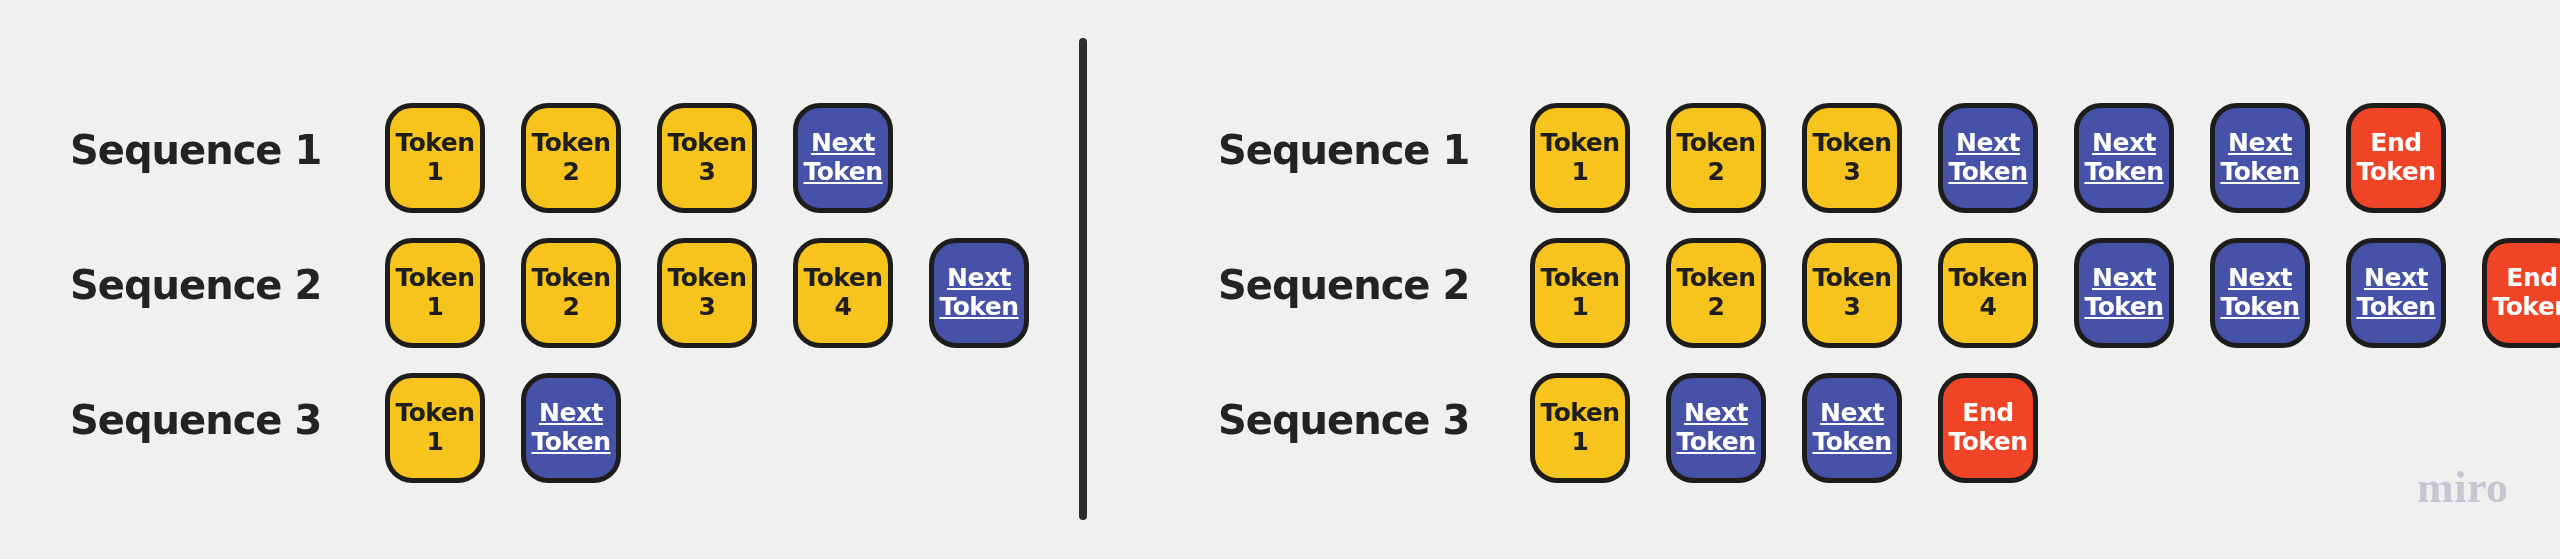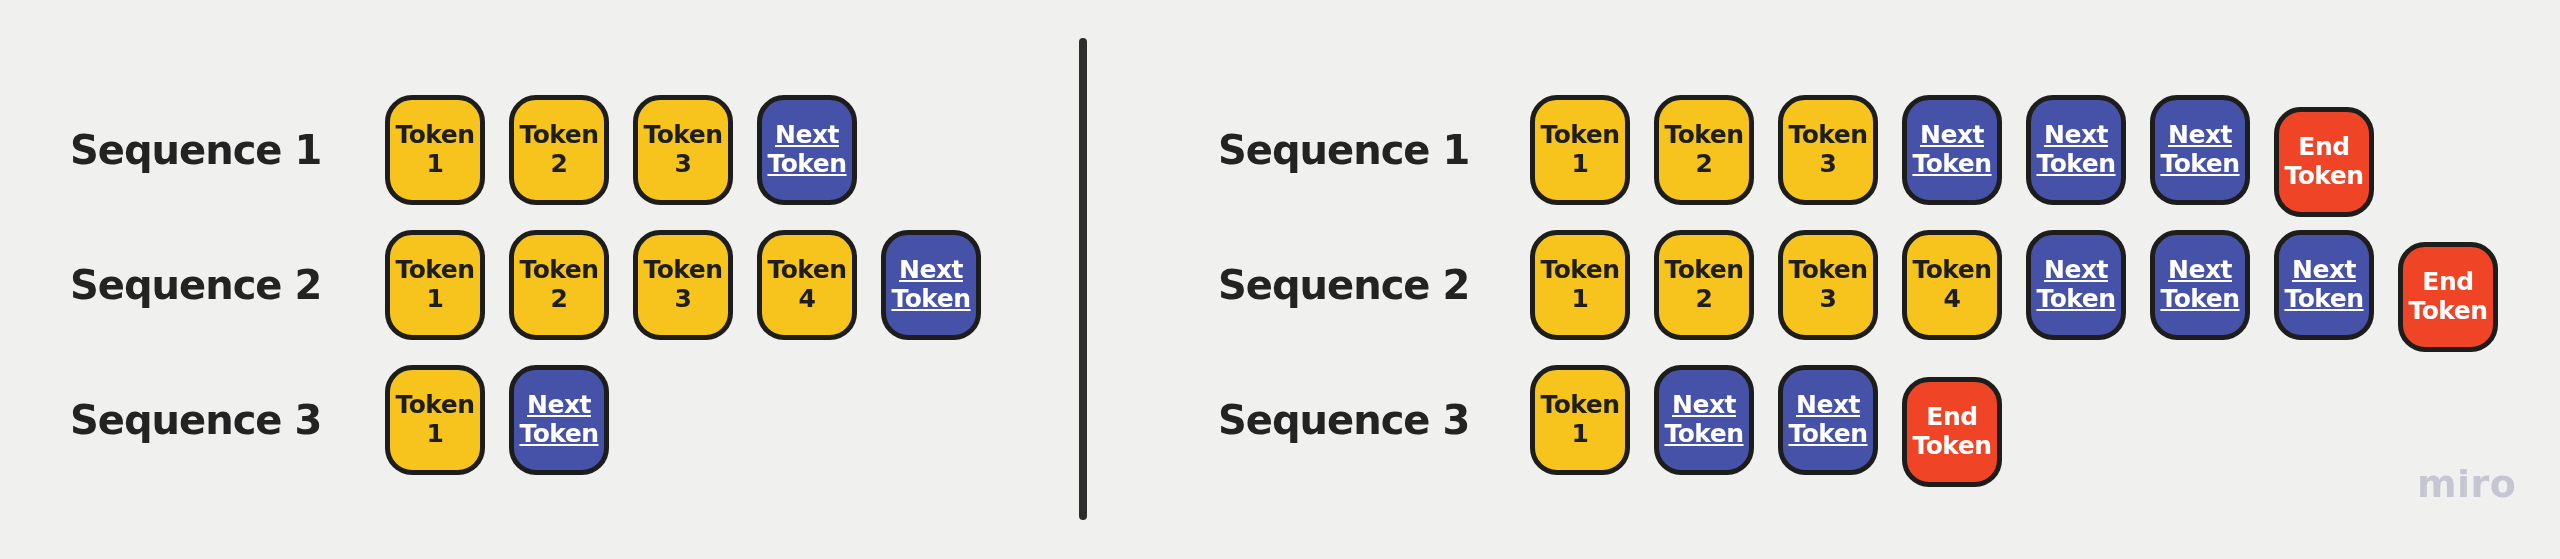--- a/index.html
+++ b/index.html
@@ -38,24 +38,24 @@
     display: flex;
     align-items: center;
     font-size: 40px;
     font-weight: bold;
     letter-spacing: -1px;
     color: var(--label, #232323);
     white-space: nowrap;
   }
   .tokens {
     position: absolute;
-    top: 0;
+    top: 8px;
     height: 110px;
     display: flex;
-    gap: 24px;
+    gap: 36px;
   }
   .tok {
     box-sizing: border-box;
     width: 100px;
     height: 110px;
     border: 5px solid var(--border, #1d1d1b);
     border-radius: 27px;
     display: flex;
     flex-direction: column;
     justify-content: center;
@@ -71,39 +71,39 @@
     color: var(--tok-dark-text, #1e1e1e);
   }
   .tok.next {
     background: var(--blue, #4652a8);
     color: var(--tok-light-text, #ffffff);
     text-decoration: underline;
   }
   .tok.end {
     background: var(--red, #ef4526);
     color: var(--tok-light-text, #ffffff);
-    margin-top: 12px;
   }
   .divider {
     position: absolute;
     left: 1079px;
     top: 38px;
     width: 8px;
     height: 482px;
     border-radius: 4px;
     background: var(--divider, #2d2d2d);
   }
   .watermark {
     position: absolute;
     left: 2417px;
     top: 462px;
-    font-size: 38px;
+    font-size: 44px;
     font-weight: bold;
     letter-spacing: 0.5px;
     color: var(--watermark, #c5c6d1);
+    font-family: Liberation Serif, serif;
   }
 </style>
 </head>
 <body>
 
 <div class="canvas">
   <div class="panel">
       <div class="seq-row" style="top: 95px;">
         <div class="seq-label" style="left: 70px;">Sequence 1</div>
         <div class="tokens" style="left: 385px;">

